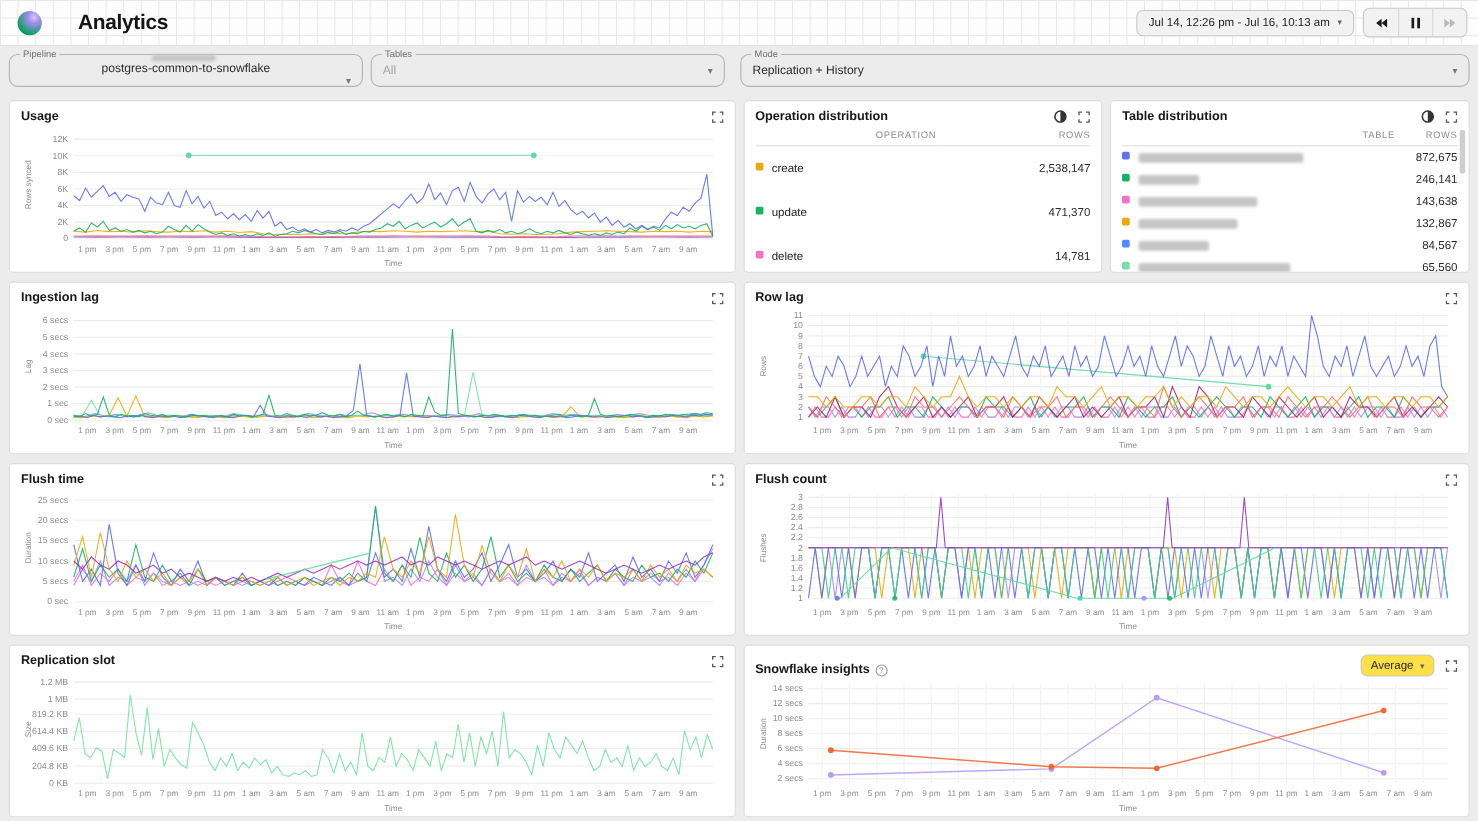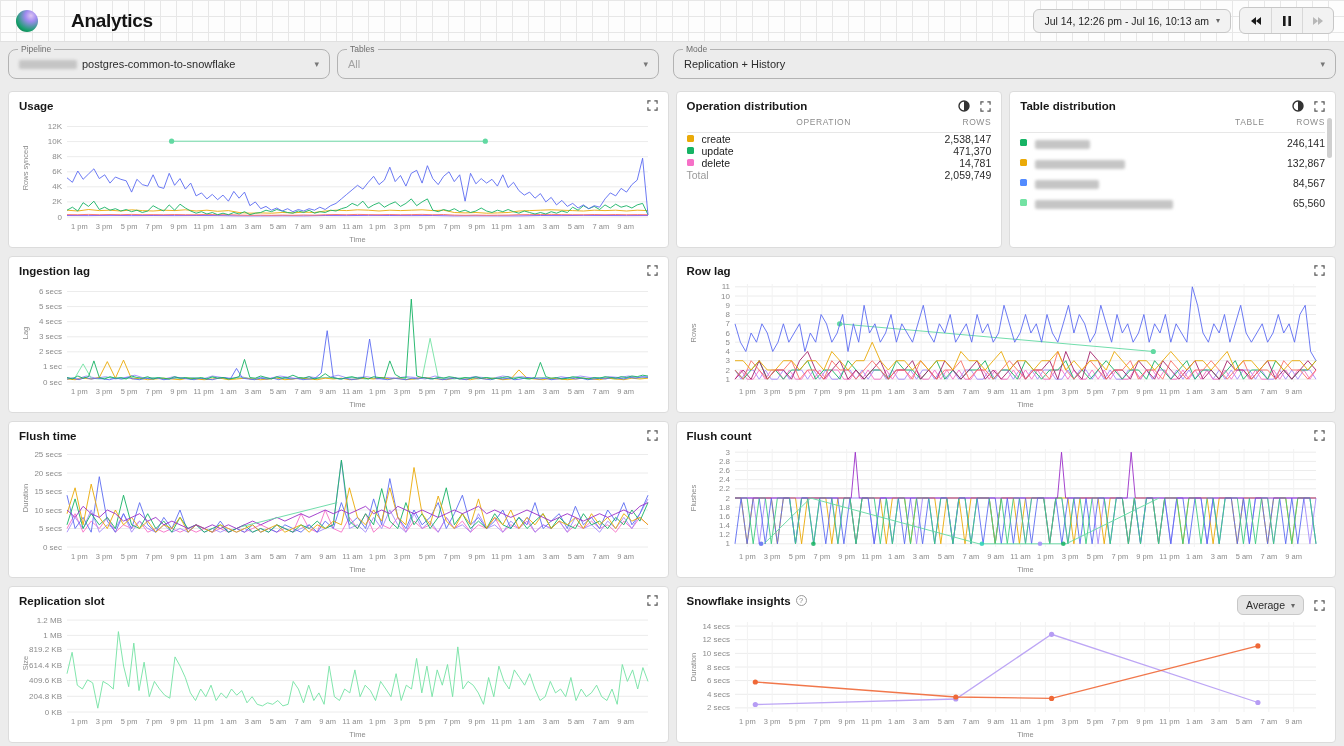--- a/index.html
+++ b/index.html
@@ -24,52 +24,52 @@
     border-left:1px solid #d8d8d8; cursor:pointer; }
   .pb-btn:first-child { border-left:none; }
 
   
   .filters { display:flex; padding:7px 8px 6px; align-items:center; }
   .select { position:relative; height:30px; border:1px solid #b3b3b3; border-radius:8px;
     display:flex; align-items:center; padding:0 10px; font-size:11px; color:#2b2b2b; cursor:pointer; }
   .select .lbl { position:absolute; top:-6px; left:9px; font-size:8.5px; color:#6e6e6e;
     background:#ececec; padding:0 3px; }
   .select .chevr { margin-left:auto; font-size:9px; color:#777; }
-  .sel-pipeline { width:322px; }
+  .sel-pipeline { width:322px;flex-direction:column; }
   .sel-tables { width:322px; margin-left:7px; color:#a3a3a3; }
   .sel-mode { flex:1; margin-left:14px; }
   .backfills { height:30px; border:1px solid #b3b3b3; border-radius:8px; margin-left:8px;
     display:flex; align-items:center; gap:9px; padding:0 7px 0 12px; font-size:10.5px; color:#232323; }
   .toggle { width:34px; height:18px; border-radius:9px; background:#0e8345; position:relative; cursor:pointer; }
   .toggle .knob { position:absolute; right:2px; top:2px; width:14px; height:14px; border-radius:50%; background:#fff; }
   .blurbar { display:inline-block; height:9px; border-radius:2px; background:#c5c5c5; filter:blur(1.6px); vertical-align:middle; }
 
   
   .main { padding:6px 8px 0; display:grid; grid-template-columns:1fr 1fr 1fr 1fr; gap:8px 7px; }
   .card { background:#fff; border:1px solid #dcdcdc; border-radius:4px; height:157px;
     padding:8px 10px 2px; display:flex; flex-direction:column; position:relative; overflow:hidden; }
   .span2 { grid-column:span 2; }
-  .card-head { display:flex; align-items:flex-start; margin-bottom:1px; flex:0 0 auto; }
+  .card-head { display:flex; align-items:flex-end; margin-bottom:1px; flex:0 0 auto; }
   .card-title { font-size:11.5px; font-weight:700; color:#181818; }
   .head-icons { margin-left:auto; display:flex; gap:10px; align-items:center; }
   .icon-btn { cursor:pointer; display:flex; align-items:center; color:#444; }
   .help { width:11px; height:11px; border:1px solid #9a9a9a; border-radius:50%; color:#8a8a8a;
     font-size:7.5px; display:inline-flex; align-items:center; justify-content:center; margin-left:5px; }
-  .avg-pill { border:1px solid #c7c7c7; border-radius:6px; background:#e5e5e5; padding:3px 8px;
+  .avg-pill { border:1px solid #c7c7c7; border-radius:6px; background:#fde047; padding:3px 8px;
     font-size:10.5px; color:#2b2b2b; display:flex; gap:6px; align-items:center; cursor:pointer; }
   .chart { flex:1 1 auto; min-height:0; }
 
   
   .dist-table { width:100%; border-collapse:collapse; font-size:10.5px; color:#1c1c1c; }
   .dist-table th { font-size:8.5px; font-weight:400; color:#8c8c8c; letter-spacing:0.6px;
     text-align:right; padding:4px 0 5px; border-bottom:1px solid #e7e7e7; }
   .dist-table th:last-child { text-align:right; }
   .dist-table td { padding:4px 0; }
   .dist-table td:last-child { text-align:right; color:#2a2a2a; }
-  .op-table td { padding:0 0; }
+  .op-table td { padding:14px 0; }
   .sq { display:inline-block; width:7px; height:7px; border-radius:1.5px; margin-right:8px; vertical-align:1px; }
   .total-row td { color:#9a9a9a; }
   .scroll-thumb { position:absolute; right:3px; top:26px; width:5px; height:40px; border-radius:3px; background:#cfcfcf; }
 </style>
 </head>
 <body>
 
 <div class="header">
   <div class="logo"></div>
   <div class="app-title">Analytics</div>
@@ -246,22 +246,30 @@
     </div>
     <table class="dist-table">
       <thead>
           <tr>
         <th>TABLE</th>
         <th>ROWS</th>
       </tr>
         </thead>
       <tbody id="tbl-rows">
           <tr>
+            <td><span class="sq" style="background:#6172f3"></span><span class="blurbar" style="width:150px"></span></td>
+            <td>872,675</td>
+          </tr>
+          <tr>
             <td><span class="sq" style="background:#16b364"></span><span class="blurbar" style="width:55px"></span></td>
             <td>246,141</td>
+          </tr>
+          <tr>
+            <td><span class="sq" style="background:#f670c7"></span><span class="blurbar" style="width:108px"></span></td>
+            <td>143,638</td>
           </tr>
           <tr>
             <td><span class="sq" style="background:#eaaa08"></span><span class="blurbar" style="width:90px"></span></td>
             <td>132,867</td>
           </tr>
           <tr>
             <td><span class="sq" style="background:#528bff"></span><span class="blurbar" style="width:64px"></span></td>
             <td>84,567</td>
           </tr>
           <tr>

